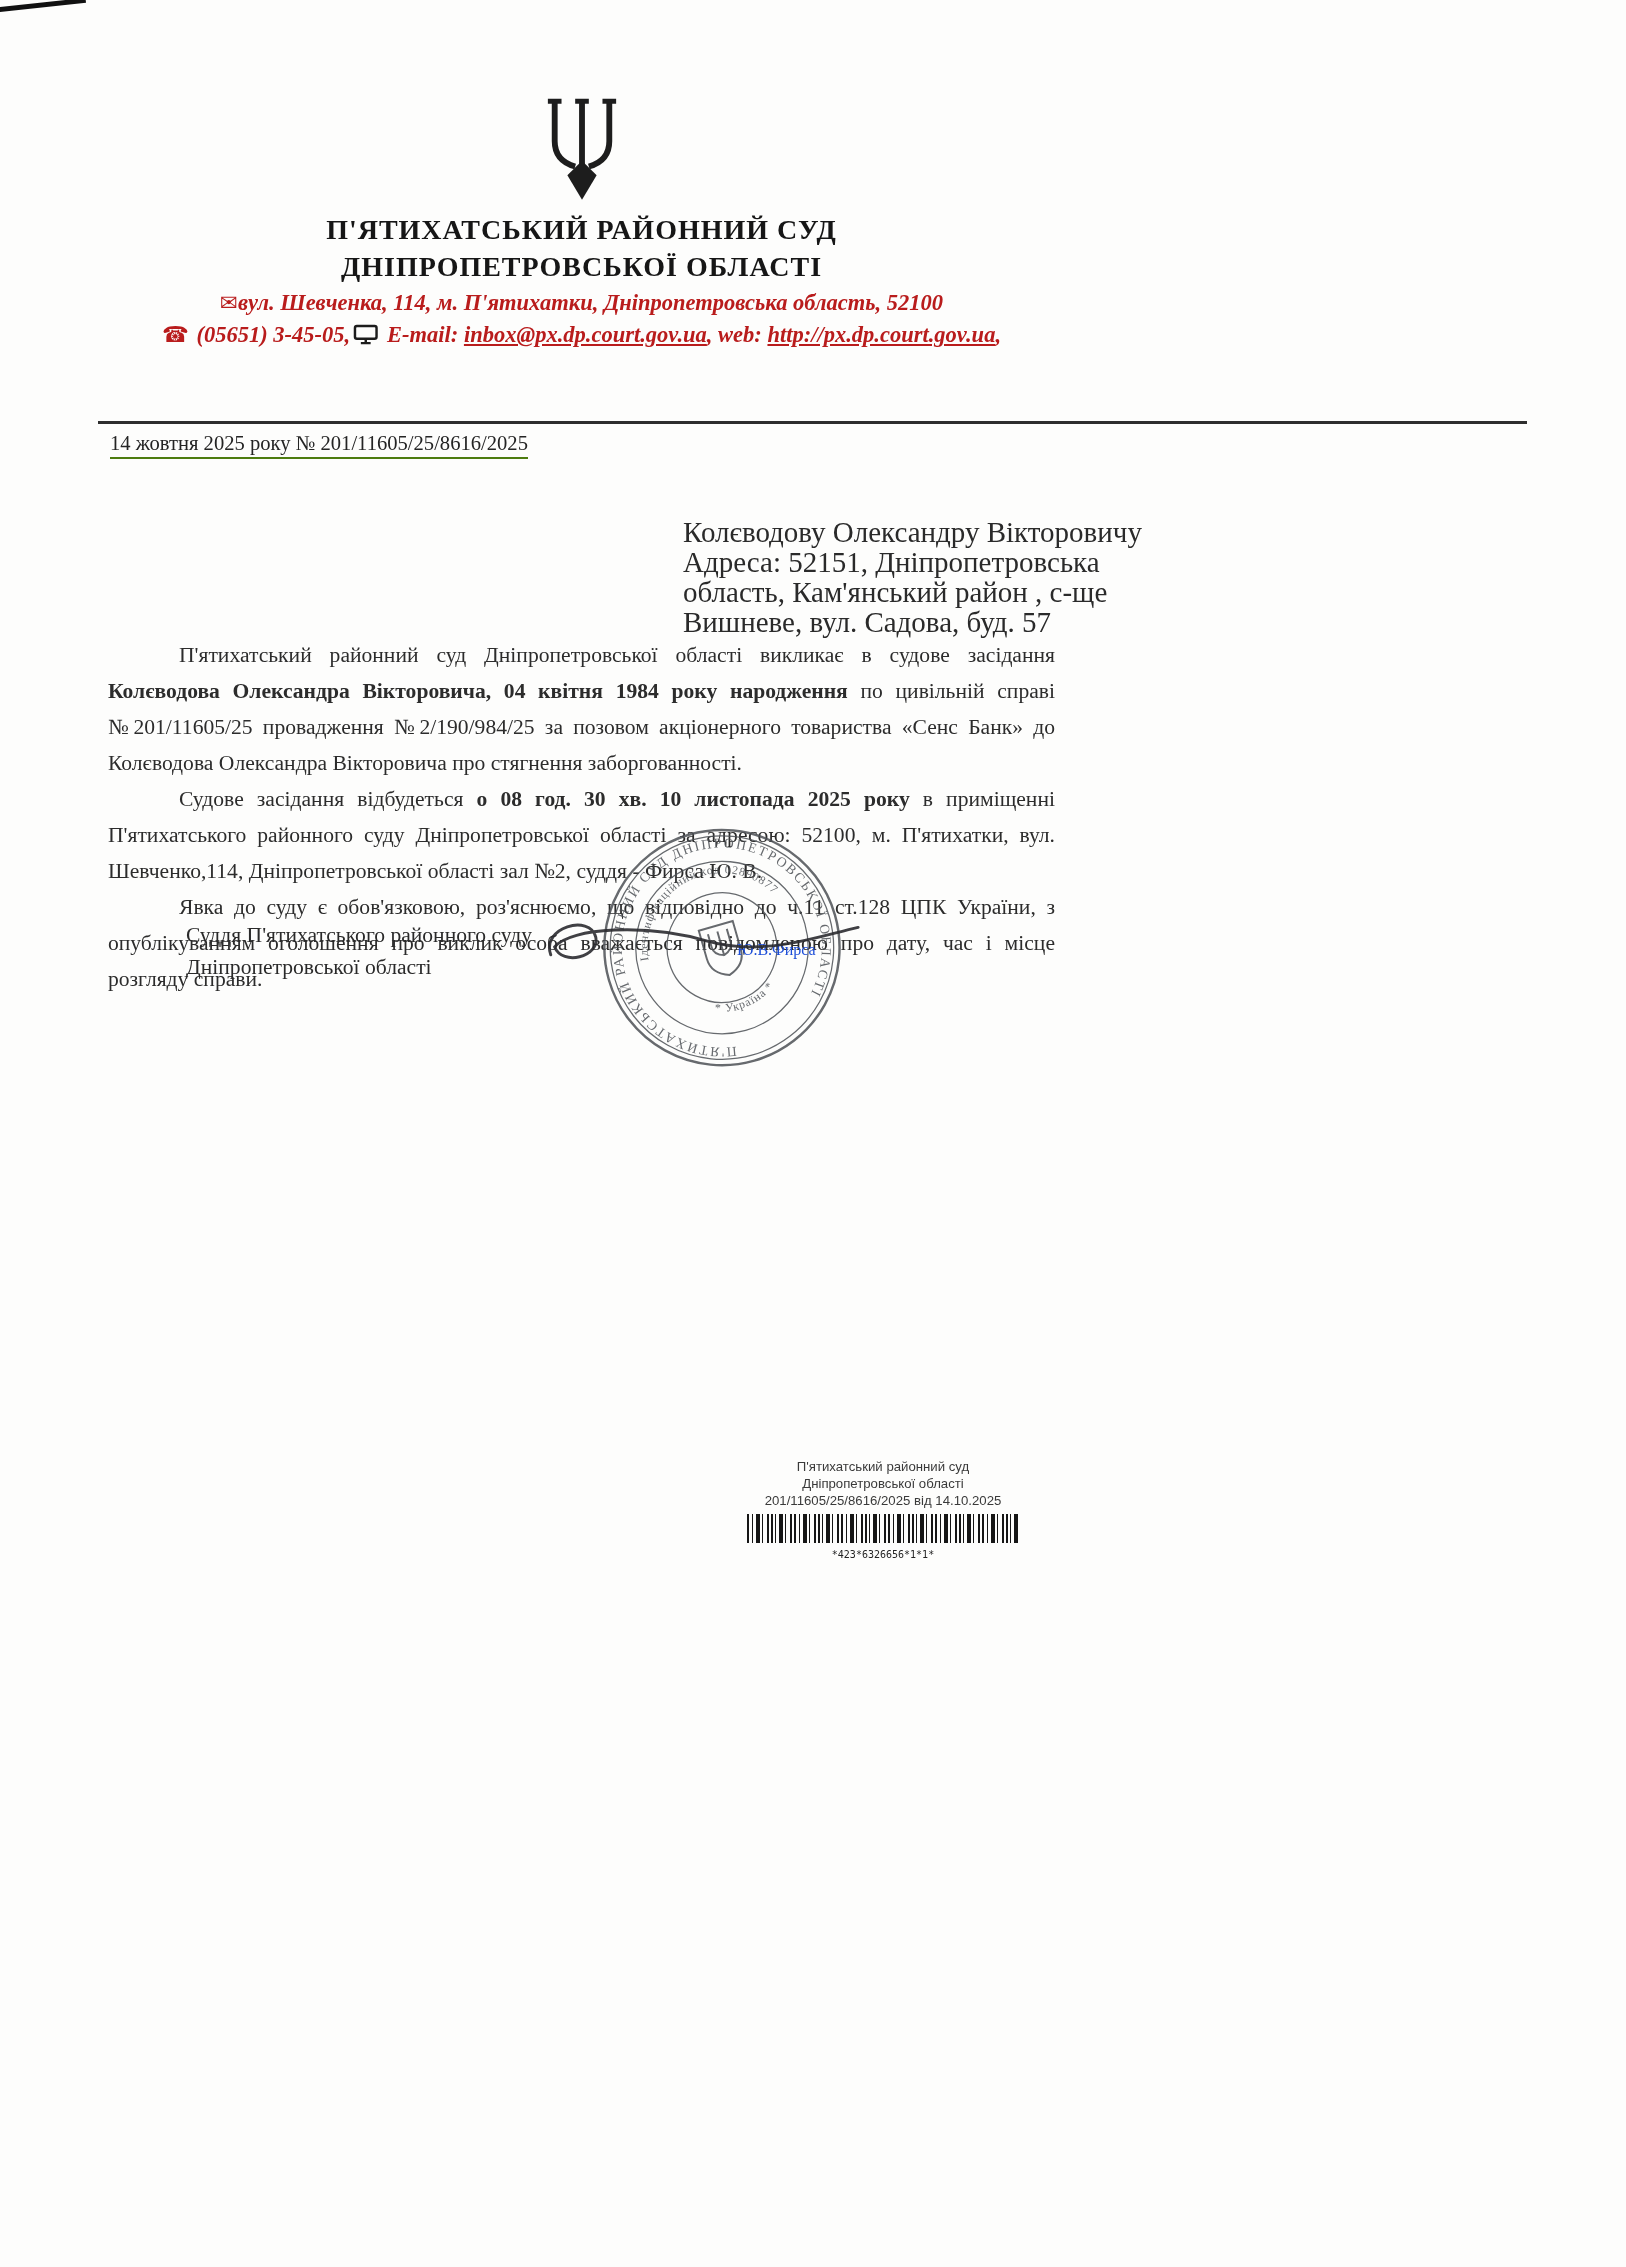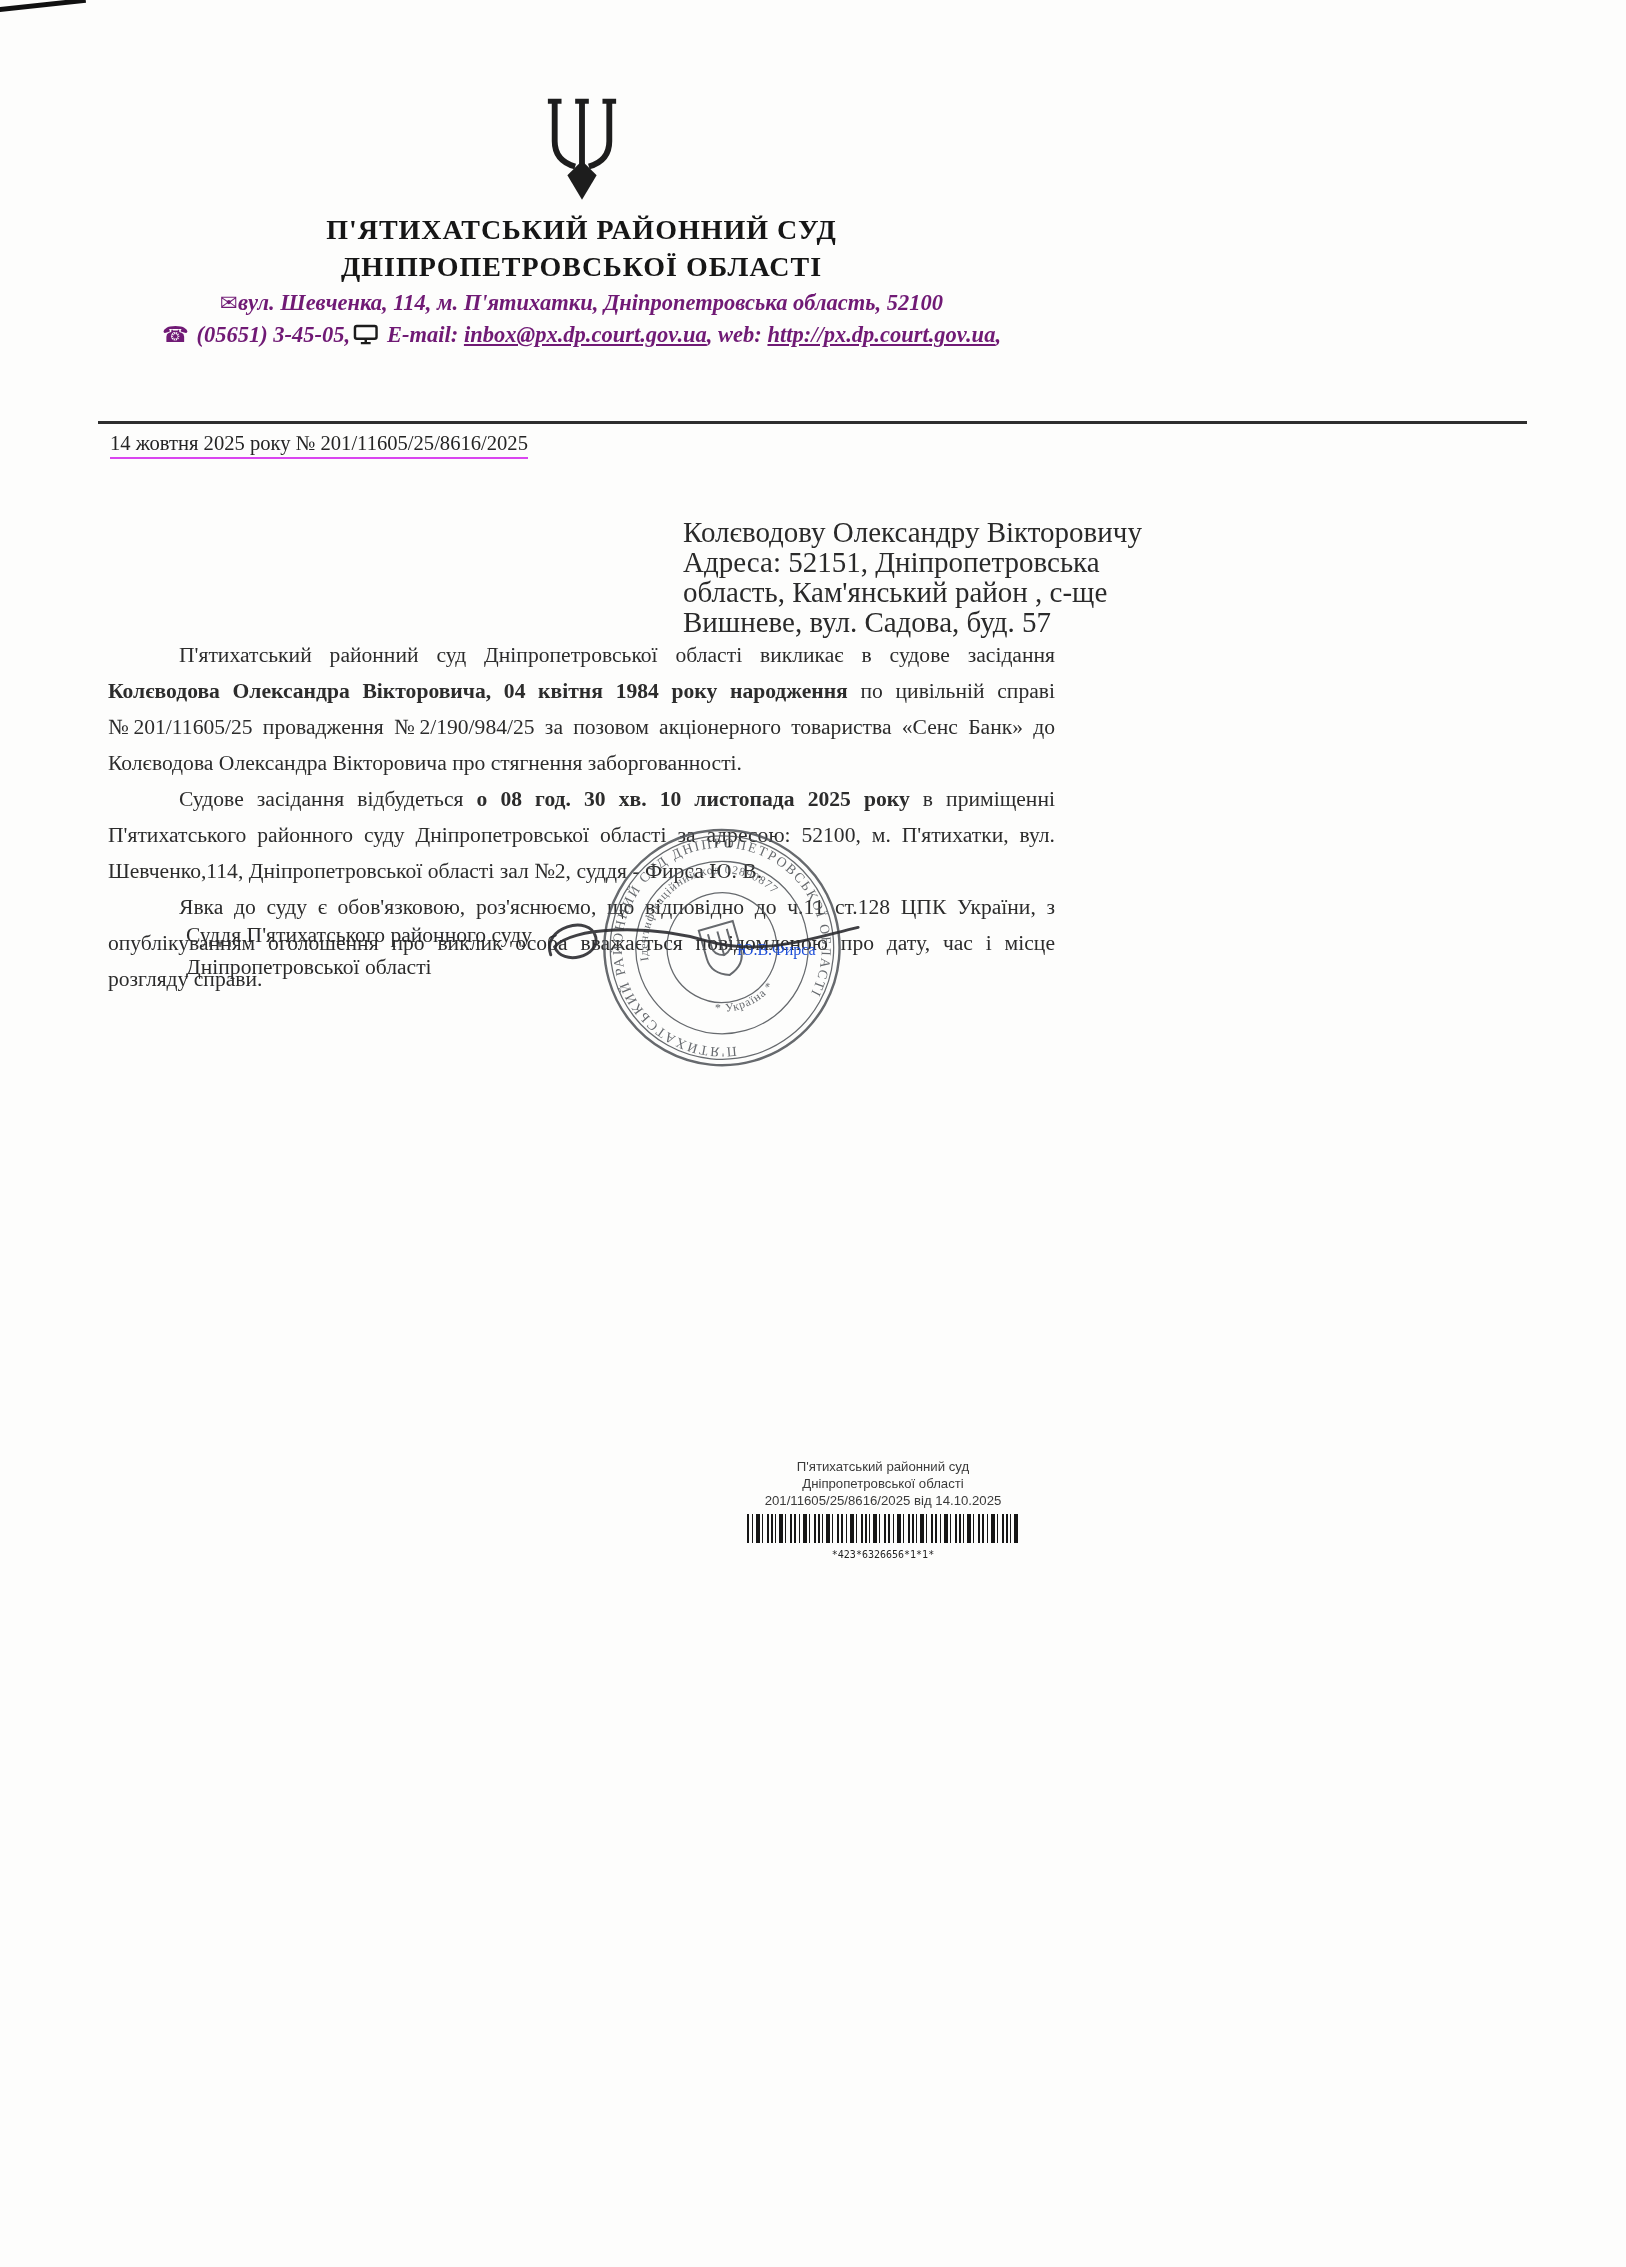--- a/index.html
+++ b/index.html
@@ -9,29 +9,29 @@
 
   
   .artifact-corner{position:absolute;left:-11.8px;top:2.9px;width:98px;height:4.9px;
        background:#111;transform:rotate(-6deg);}
 
   
   .letterhead{position:absolute;left:108px;top:94px;width:947px;text-align:center;color:#161616;}
   .emblem{display:block;margin:0 auto 9.8px;}
   .country{font-size:29px;font-weight:700;letter-spacing:2.9px;}
   .court{font-size:28px;font-weight:700;margin-top:4.9px;letter-spacing:1px;}
-  .lh-line{font-size:22.5px;font-weight:700;font-style:italic;margin-top:6.9px;color:#701a75;}
+  .lh-line{font-size:22.5px;font-weight:700;font-style:italic;margin-top:6.9px;color:#b91c1c;}
   .lh-line .lnk{text-decoration:underline;}
   .icon-glyph{font-family:"DejaVu Sans",sans-serif;font-style:normal;font-size:21.6px;}
   .monitor-icon{display:inline-block;vertical-align:-2.9px;margin:0 2.9px;}
 
   .rule{position:absolute;left:98px;top:421px;width:1429px;height:2.9px;background:#2e2e2e;}
 
   .refline{position:absolute;left:110px;top:432px;font-size:20.6px;color:#242424;}
-  .refline span{border-bottom:2px solid #d946ef;padding-bottom:2.9px;}
+  .refline span{border-bottom:2px solid #4d7c0f;padding-bottom:2.9px;}
 
   .recipient{position:absolute;left:683px;top:517px;font-size:29px;line-height:30px;color:#2a2a2a;}
 
   .bodytext{position:absolute;left:108px;top:637px;width:947px;font-size:21.6px;
        line-height:36px;text-align:justify;color:#2c2c2c;}
   .bodytext p{margin:0;text-indent:71px;}
 
   .sig{position:absolute;left:186px;top:919px;font-size:21.6px;line-height:32px;color:#2a2a2a;}
   .signame{position:absolute;left:737px;top:941px;font-size:16px;color:#1d4ed8;z-index:3;}
 

